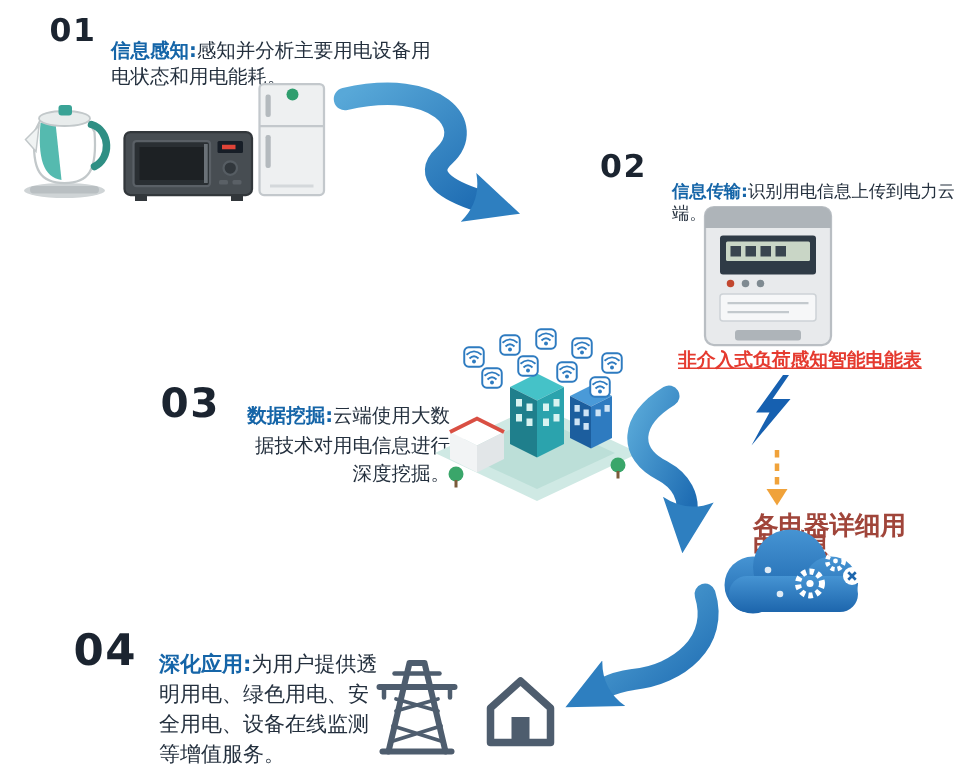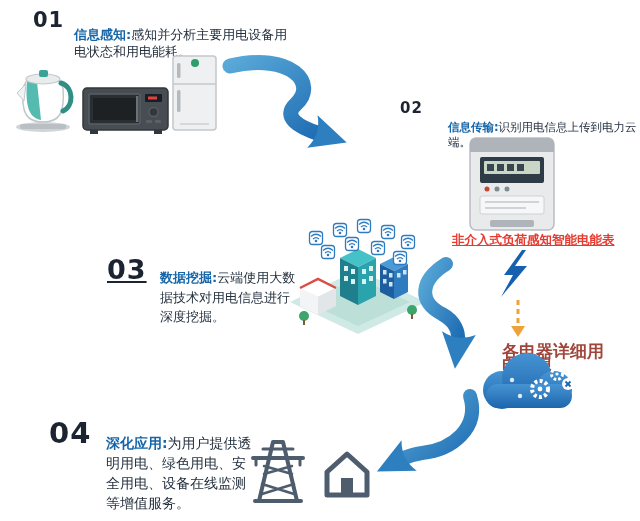--- a/index.html
+++ b/index.html
@@ -13,24 +13,24 @@
   
   .step-num{
     position:absolute;font-weight:800;color:#1b2430;letter-spacing:1px;
     font-family:"DejaVu Sans","Liberation Sans",sans-serif;
   }
   .step-text{position:absolute;margin:16px;color:#24303e;}
   .step-text .t{color:#1565a8;font-weight:700;}
   .step-text .d{color:#24303e;font-weight:500;}
   #step1-num{left:33px;top:8px;font-size:21px;}
   #step1-text{left:58px;top:10px;width:214px;font-size:13px;line-height:17px;}
-  #step2-num{left:400px;top:99px;font-size:15px;}
+  #step2-num{left:400px;top:99px;font-size:21px;}
   #step2-text{left:432px;top:104px;width:206px;font-size:11.5px;line-height:15px;}
-  #step3-num{left:107px;top:254px;font-size:27px;text-decoration:underline;}
-  #step3-text{left:144px;top:252px;width:140px;font-size:13px;line-height:19.5px;}
+  #step3-num{left:107px;top:254px;font-size:27px;}
+  #step3-text{left:144px;top:252px;width:140px;font-size:13px;line-height:19.5px;text-align:right;}
   #step4-num{left:49px;top:416px;font-size:29px;}
   #step4-text{left:90px;top:417px;width:146px;font-size:14px;line-height:20px;}
   
   .meter-caption{
     position:absolute;left:452px;top:232px;width:176px;font-size:12.5px;
     font-weight:700;color:#e53b30;white-space:nowrap;margin:0;text-decoration:underline;
   }
   .detail-label{
     position:absolute;left:491px;top:333px;width:110px;font-size:17px;
     font-weight:700;color:#a0453a;margin:11px;line-height:14px;

